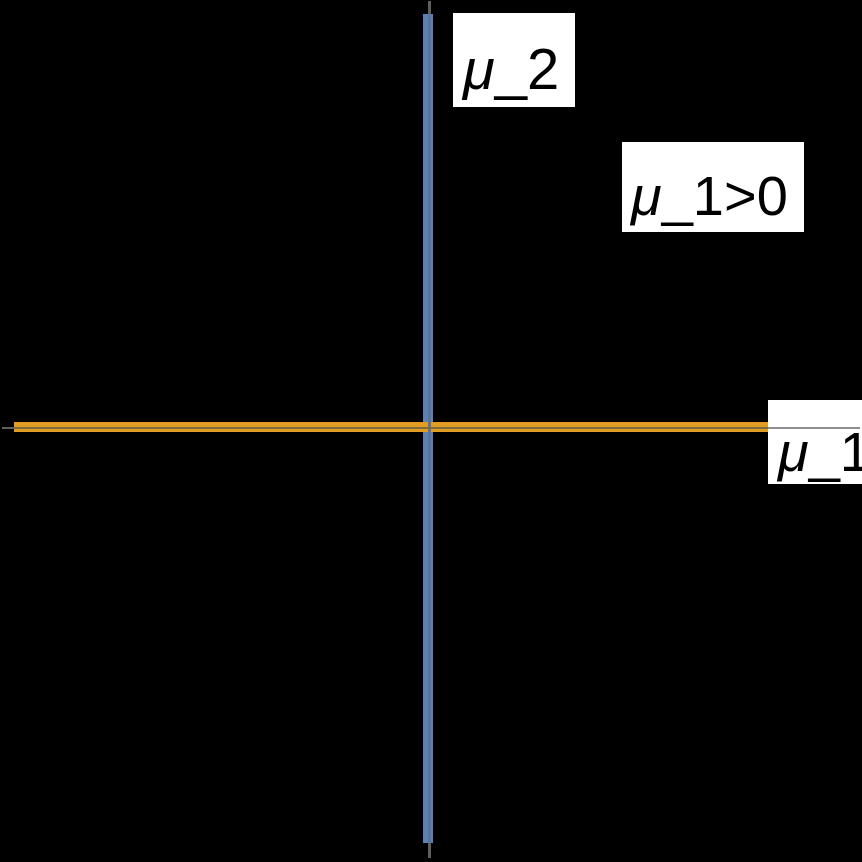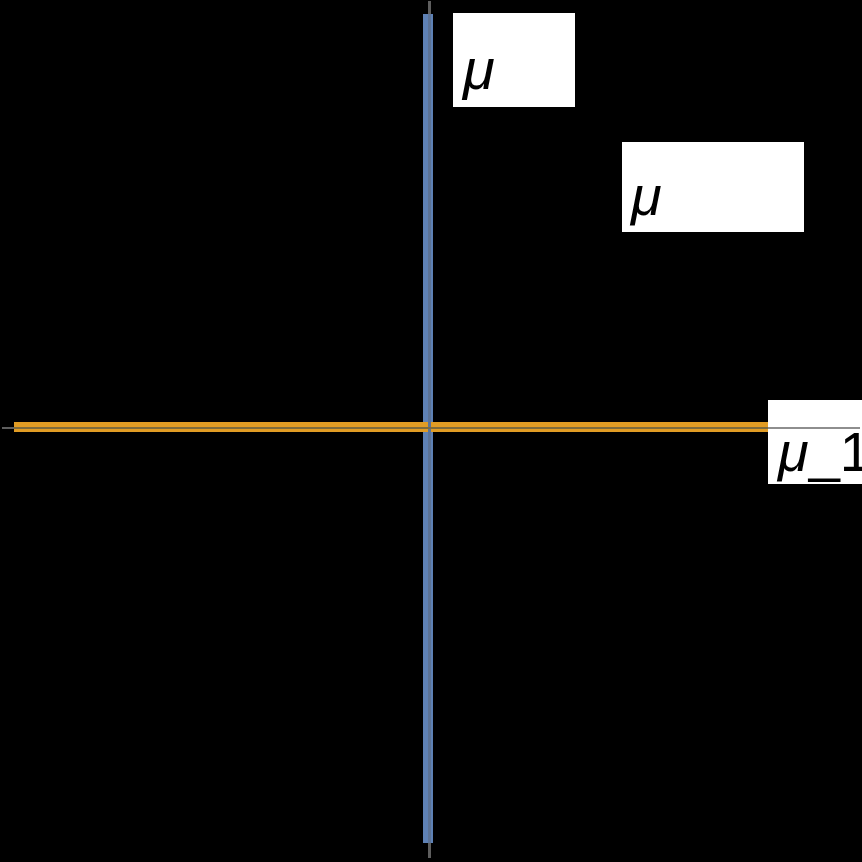--- a/index.html
+++ b/index.html
@@ -66,24 +66,26 @@
   .ax-h-mid    { left: 14px;  top: 426.5px; width: 754px; height: 2.5px; background: #7E6B3C; }
   .ax-h-right  { left: 768px; top: 426.5px; width: 92px;  height: 2.5px; background: #8E8E8E; }
 </style>
 </head>
 <body>
 
 <div class="stage">
 
   <div class="label-box box-mu2">
     <span class="mu">μ</span>
+      <span class="rest">_2</span>
   </div>
 
   <div class="label-box box-region">
     <span class="mu">μ</span>
+      <span class="rest">_1&gt;0</span>
   </div>
 
   <div class="label-box box-mu1">
     <span class="mu">μ</span>
       <span class="rest">_1</span>
   </div>
 
   <div class="vline-blue"></div>
   <div class="hline-orange"></div>
 

